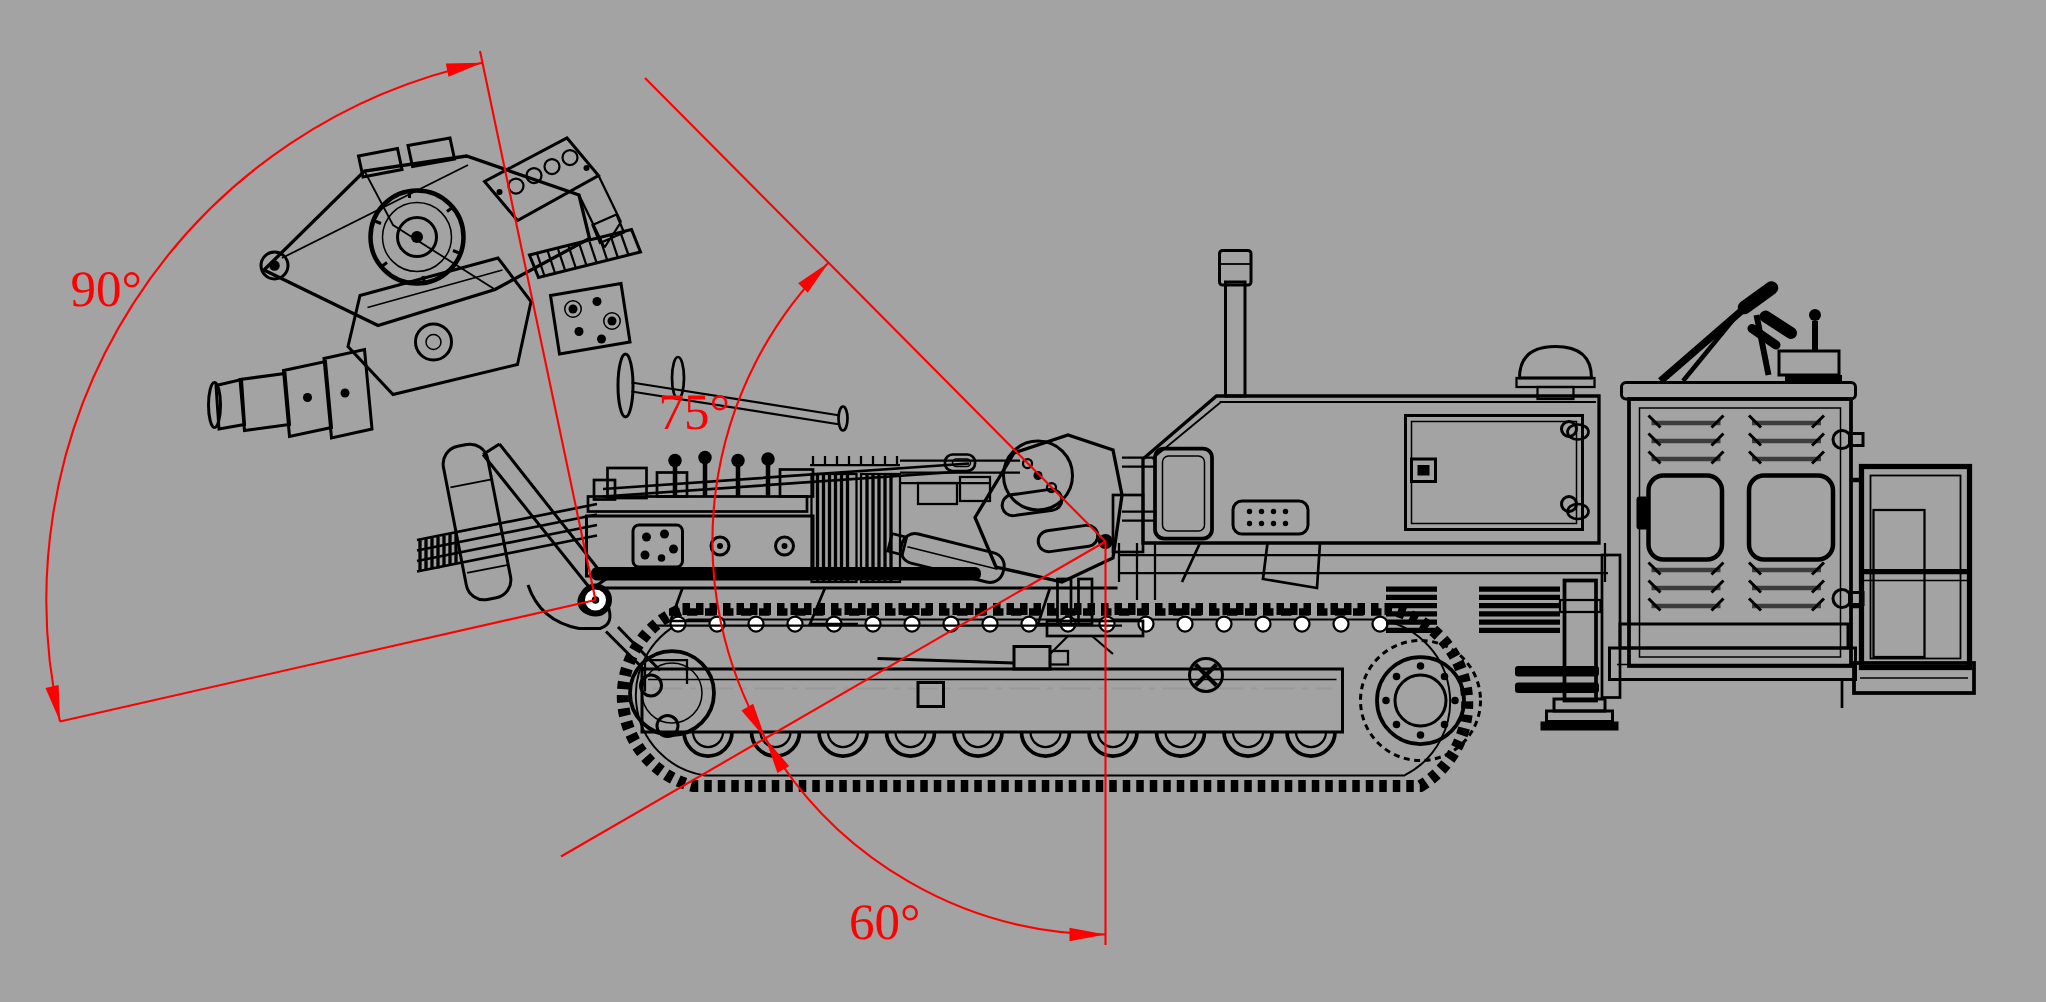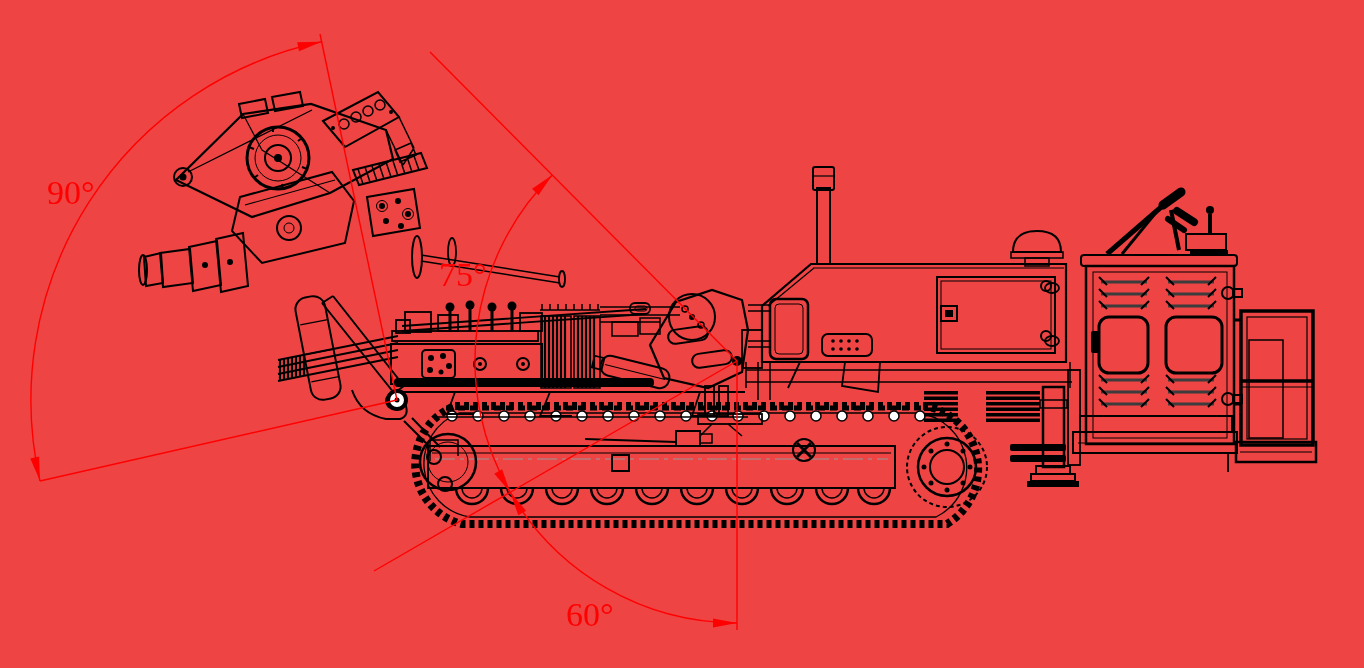--- a/index.html
+++ b/index.html
@@ -1,16 +1,16 @@
 <!DOCTYPE html>
 <html><head>
 <meta charset="utf-8">
 <style>
   html,body{margin:0;padding:0;background:#ffffff;}
-  .stage{position:relative;width:1364px;height:668px;background:#ef4444;overflow:hidden;
+  .stage{position:relative;width:1364px;height:668px;background:#a3a3a3;overflow:hidden;
          font-family:"Liberation Sans",sans-serif;}
   svg{display:block;}
   .ang{font-family:"Liberation Serif","DejaVu Serif",serif;font-size:34px;fill:#ff0000;}
 </style>
 </head>
 <body>
 
 <div class="stage">
 <svg width="1364" height="668" viewBox="0 0 1364 668" xmlns="http://www.w3.org/2000/svg">
 

